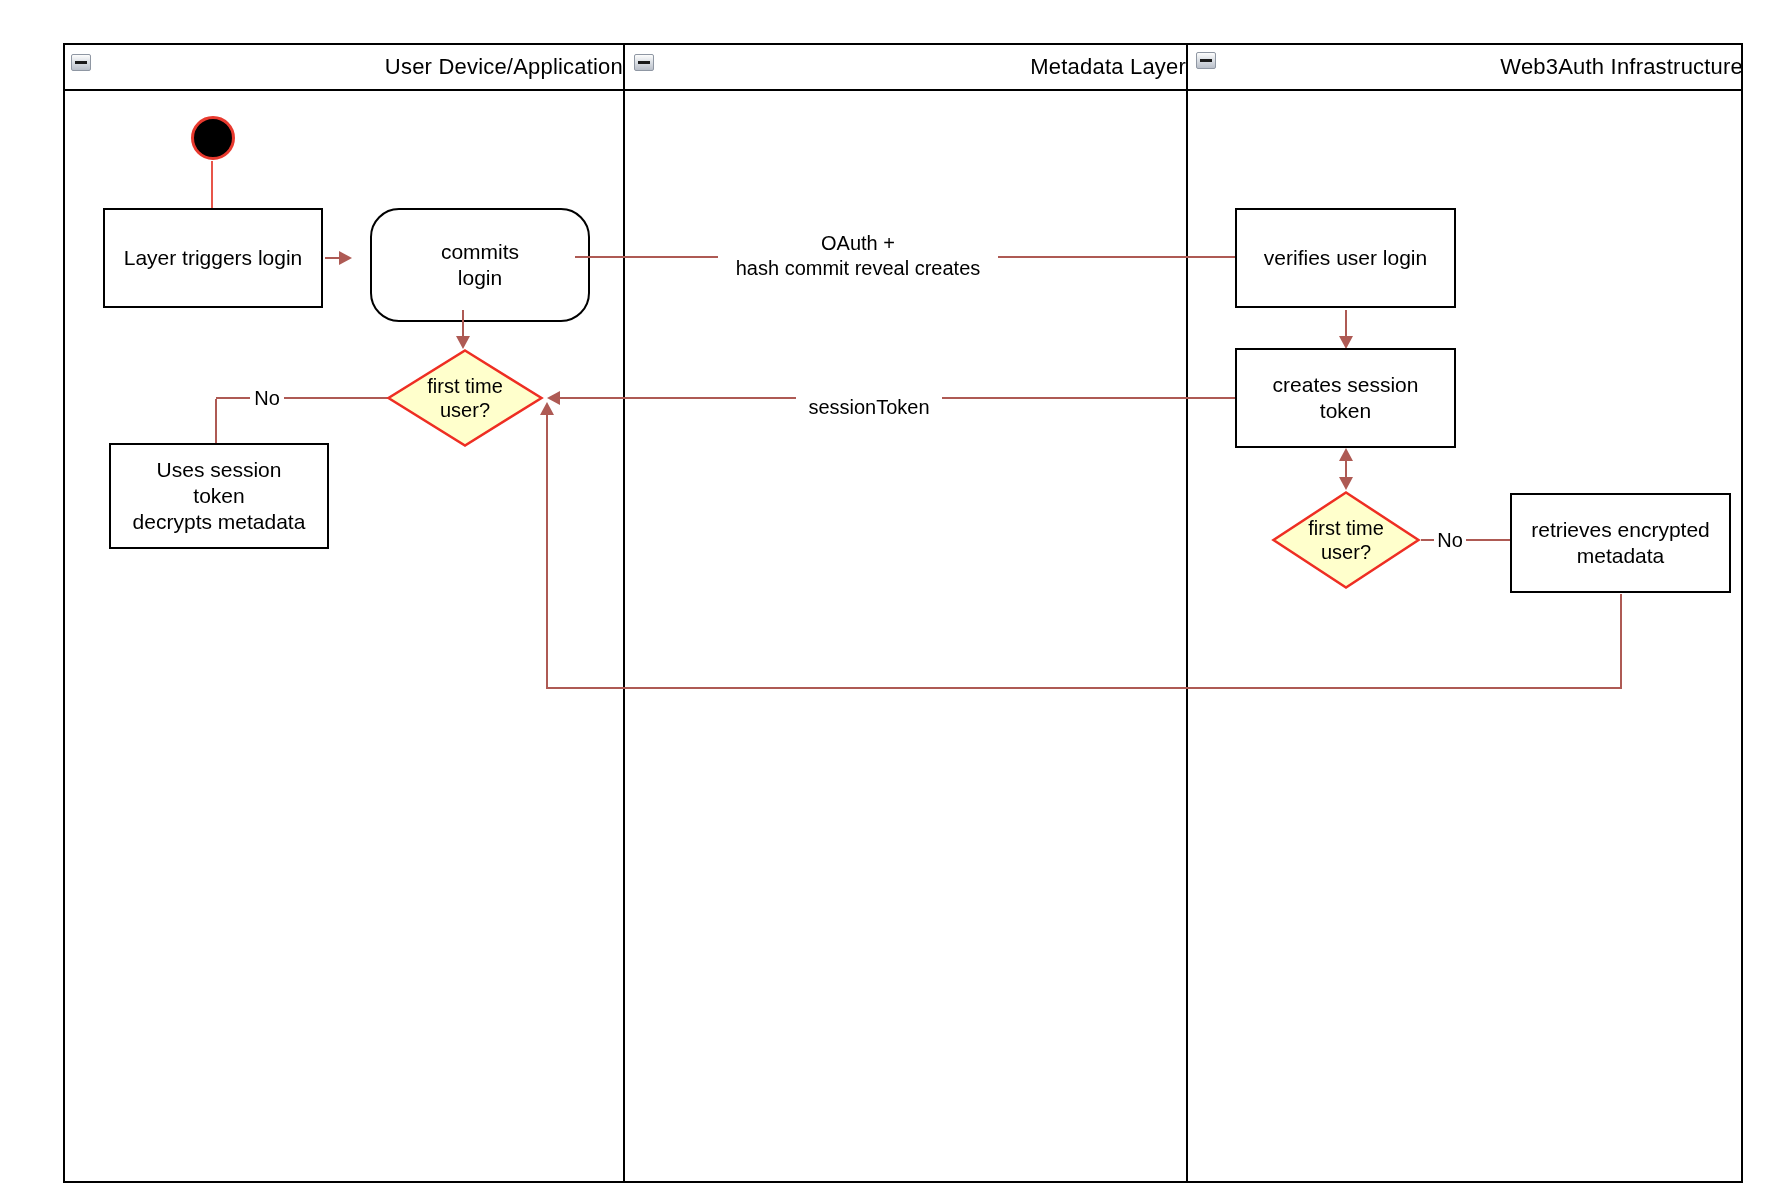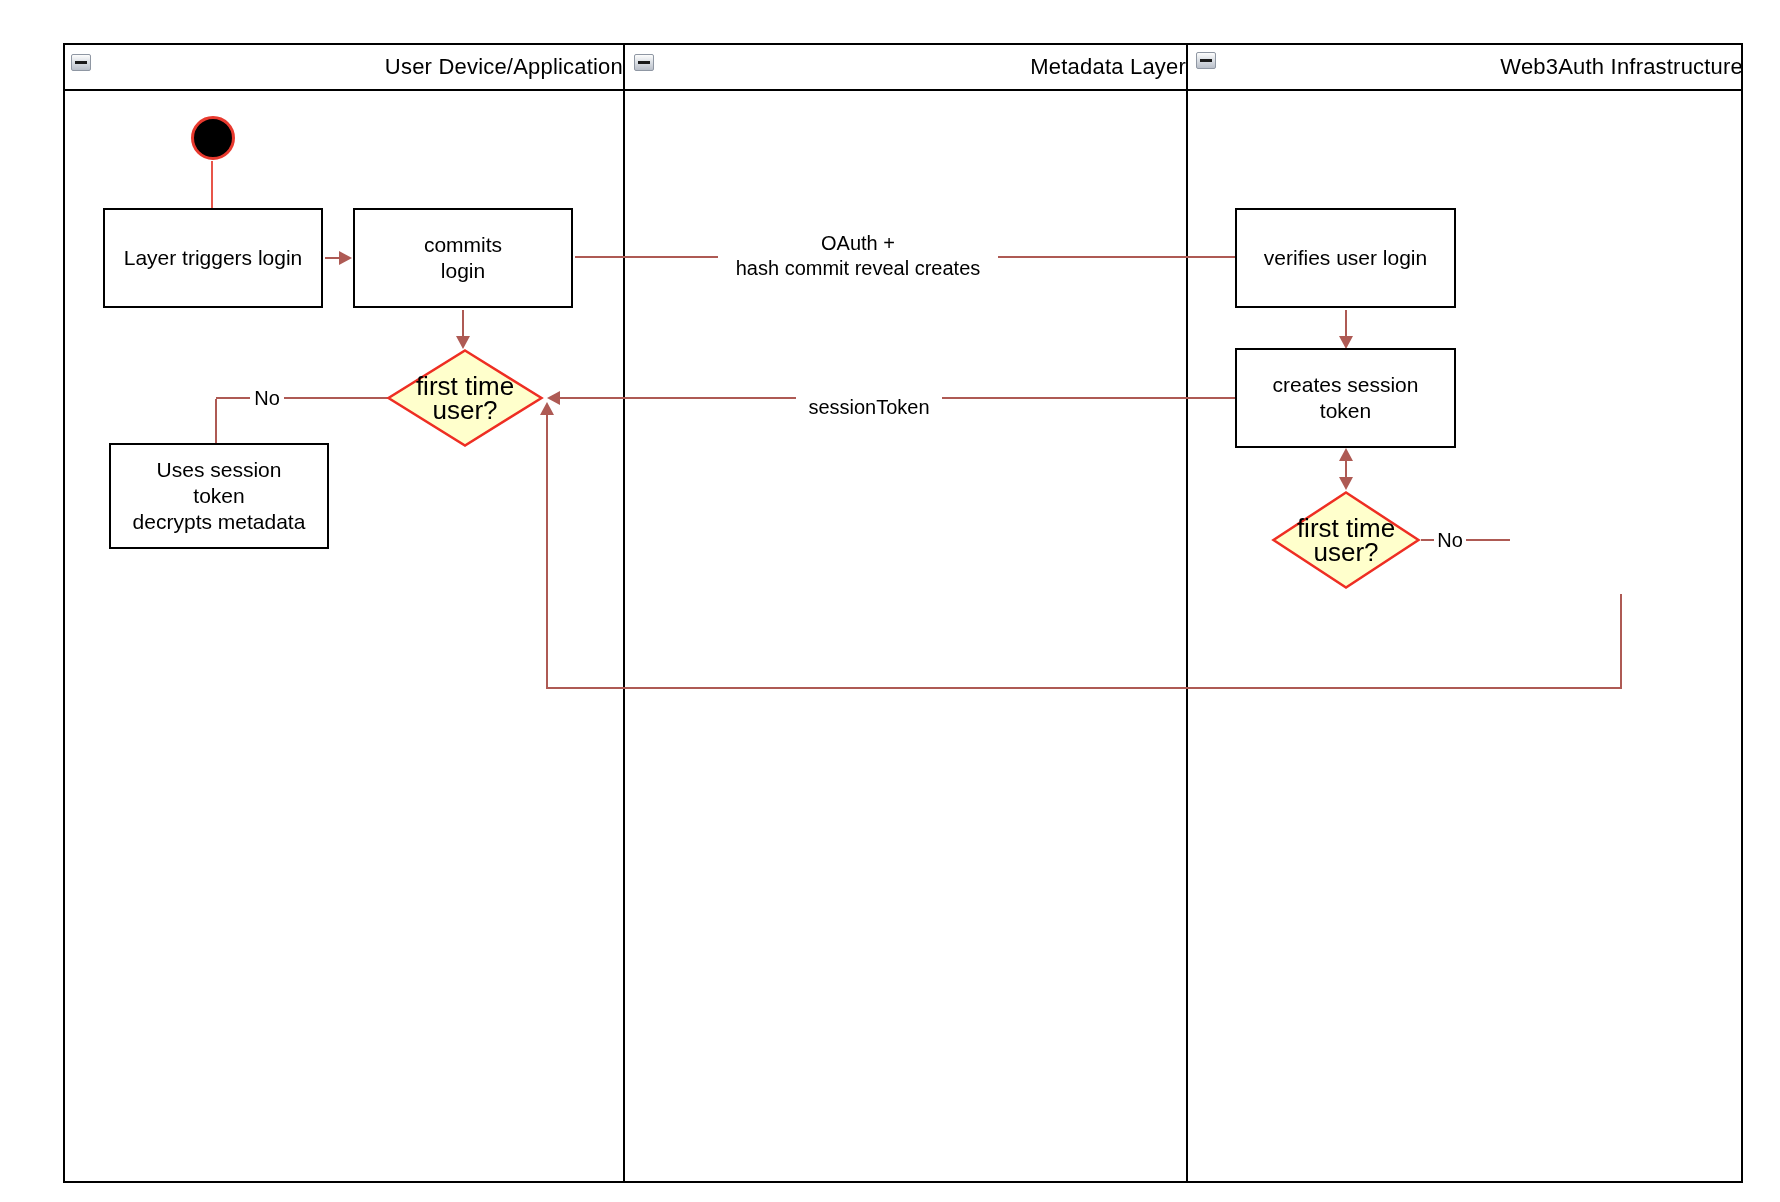--- a/index.html
+++ b/index.html
@@ -53,21 +53,21 @@
   .arrow.down  { border-left: 7px solid transparent; border-right: 7px solid transparent; border-top: 13px solid #ae5a54; }
   .arrow.up    { border-left: 7px solid transparent; border-right: 7px solid transparent; border-bottom: 13px solid #ae5a54; }
 
   .edge-label {
     position: absolute; background: #fff; text-align: center;
     font-size: 20px; line-height: 25px; white-space: pre-line; z-index: 5;
   }
 
   .diamond-label {
     display: flex; align-items: center; justify-content: center;
-    text-align: center; font-size: 26px; line-height: 24px;
+    text-align: center; font-size: 20px; line-height: 24px;
     white-space: pre-line; z-index: 4;
   }
   svg.diamond { z-index: 3; }
 </style>
 </head>
 <body>
 
 <div class="canvas">
 
   <div class="abs frame" style="left:63px; top:43px; width:1680px; height:1140px;"></div>
@@ -97,21 +97,21 @@
   <div class="abs start-circle" style="left:191px; top:116px;"></div>
   <div class="line line-start" style="left:211px; top:161px; width:2px; height:47px;"></div>
 
   <div class="abs node" style="left:103px; top:208px; width:220px; height:100px;">
     <span>Layer triggers login</span>
   </div>
 
   <div class="line" style="left:325px; top:257px; width:16px; height:2px;"></div>
   <div class="arrow right" style="left:339px; top:251px;"></div>
 
-  <div class="abs node" style="left:353px; top:208px; width:220px; height:100px;">
+  <div class="abs node" style="left:370px; top:208px; width:220px; height:114px;border-radius:29px;">
     <span>commits
 login</span>
   </div>
 
   <div class="line" style="left:575px; top:256px; width:660px; height:2px;"></div>
   <div class="edge-label" style="left:718px; top:231px; width:280px;">OAuth +
 hash commit reveal creates</div>
 
   <div class="line" style="left:462px; top:310px; width:2px; height:26px;"></div>
   <div class="arrow down" style="left:456px; top:336px;"></div>
@@ -154,19 +154,23 @@
 
   <svg class="abs diamond" style="left:1271px; top:490px;" width="150" height="100" viewBox="0 0 150 100">
     <polygon points="75,2.5 147.5,50 75,97.5 2.5,50" fill="#ffffcc" stroke="#ee2e23" stroke-width="2.5"></polygon>
   </svg>
   <div class="abs diamond-label" style="left:1271px; top:490px; width:150px; height:100px;">first time
 user?</div>
 
   <div class="line" style="left:1421px; top:539px; width:89px; height:2px;"></div>
   <div class="edge-label" style="left:1434px; top:528px; width:32px;">No</div>
 
+  <div class="abs node" style="left:1510px; top:493px; width:221px; height:100px;">
+    <span>retrieves encrypted
+metadata</span>
+  </div>
 
   <div class="line" style="left:1620px; top:594px; width:2px; height:94px;"></div>
   <div class="line" style="left:546px; top:687px; width:1076px; height:2px;"></div>
   <div class="line" style="left:546px; top:413px; width:2px; height:275px;"></div>
   <div class="arrow up" style="left:540px; top:402px;"></div>
 
 </div>
 
 </body></html>

